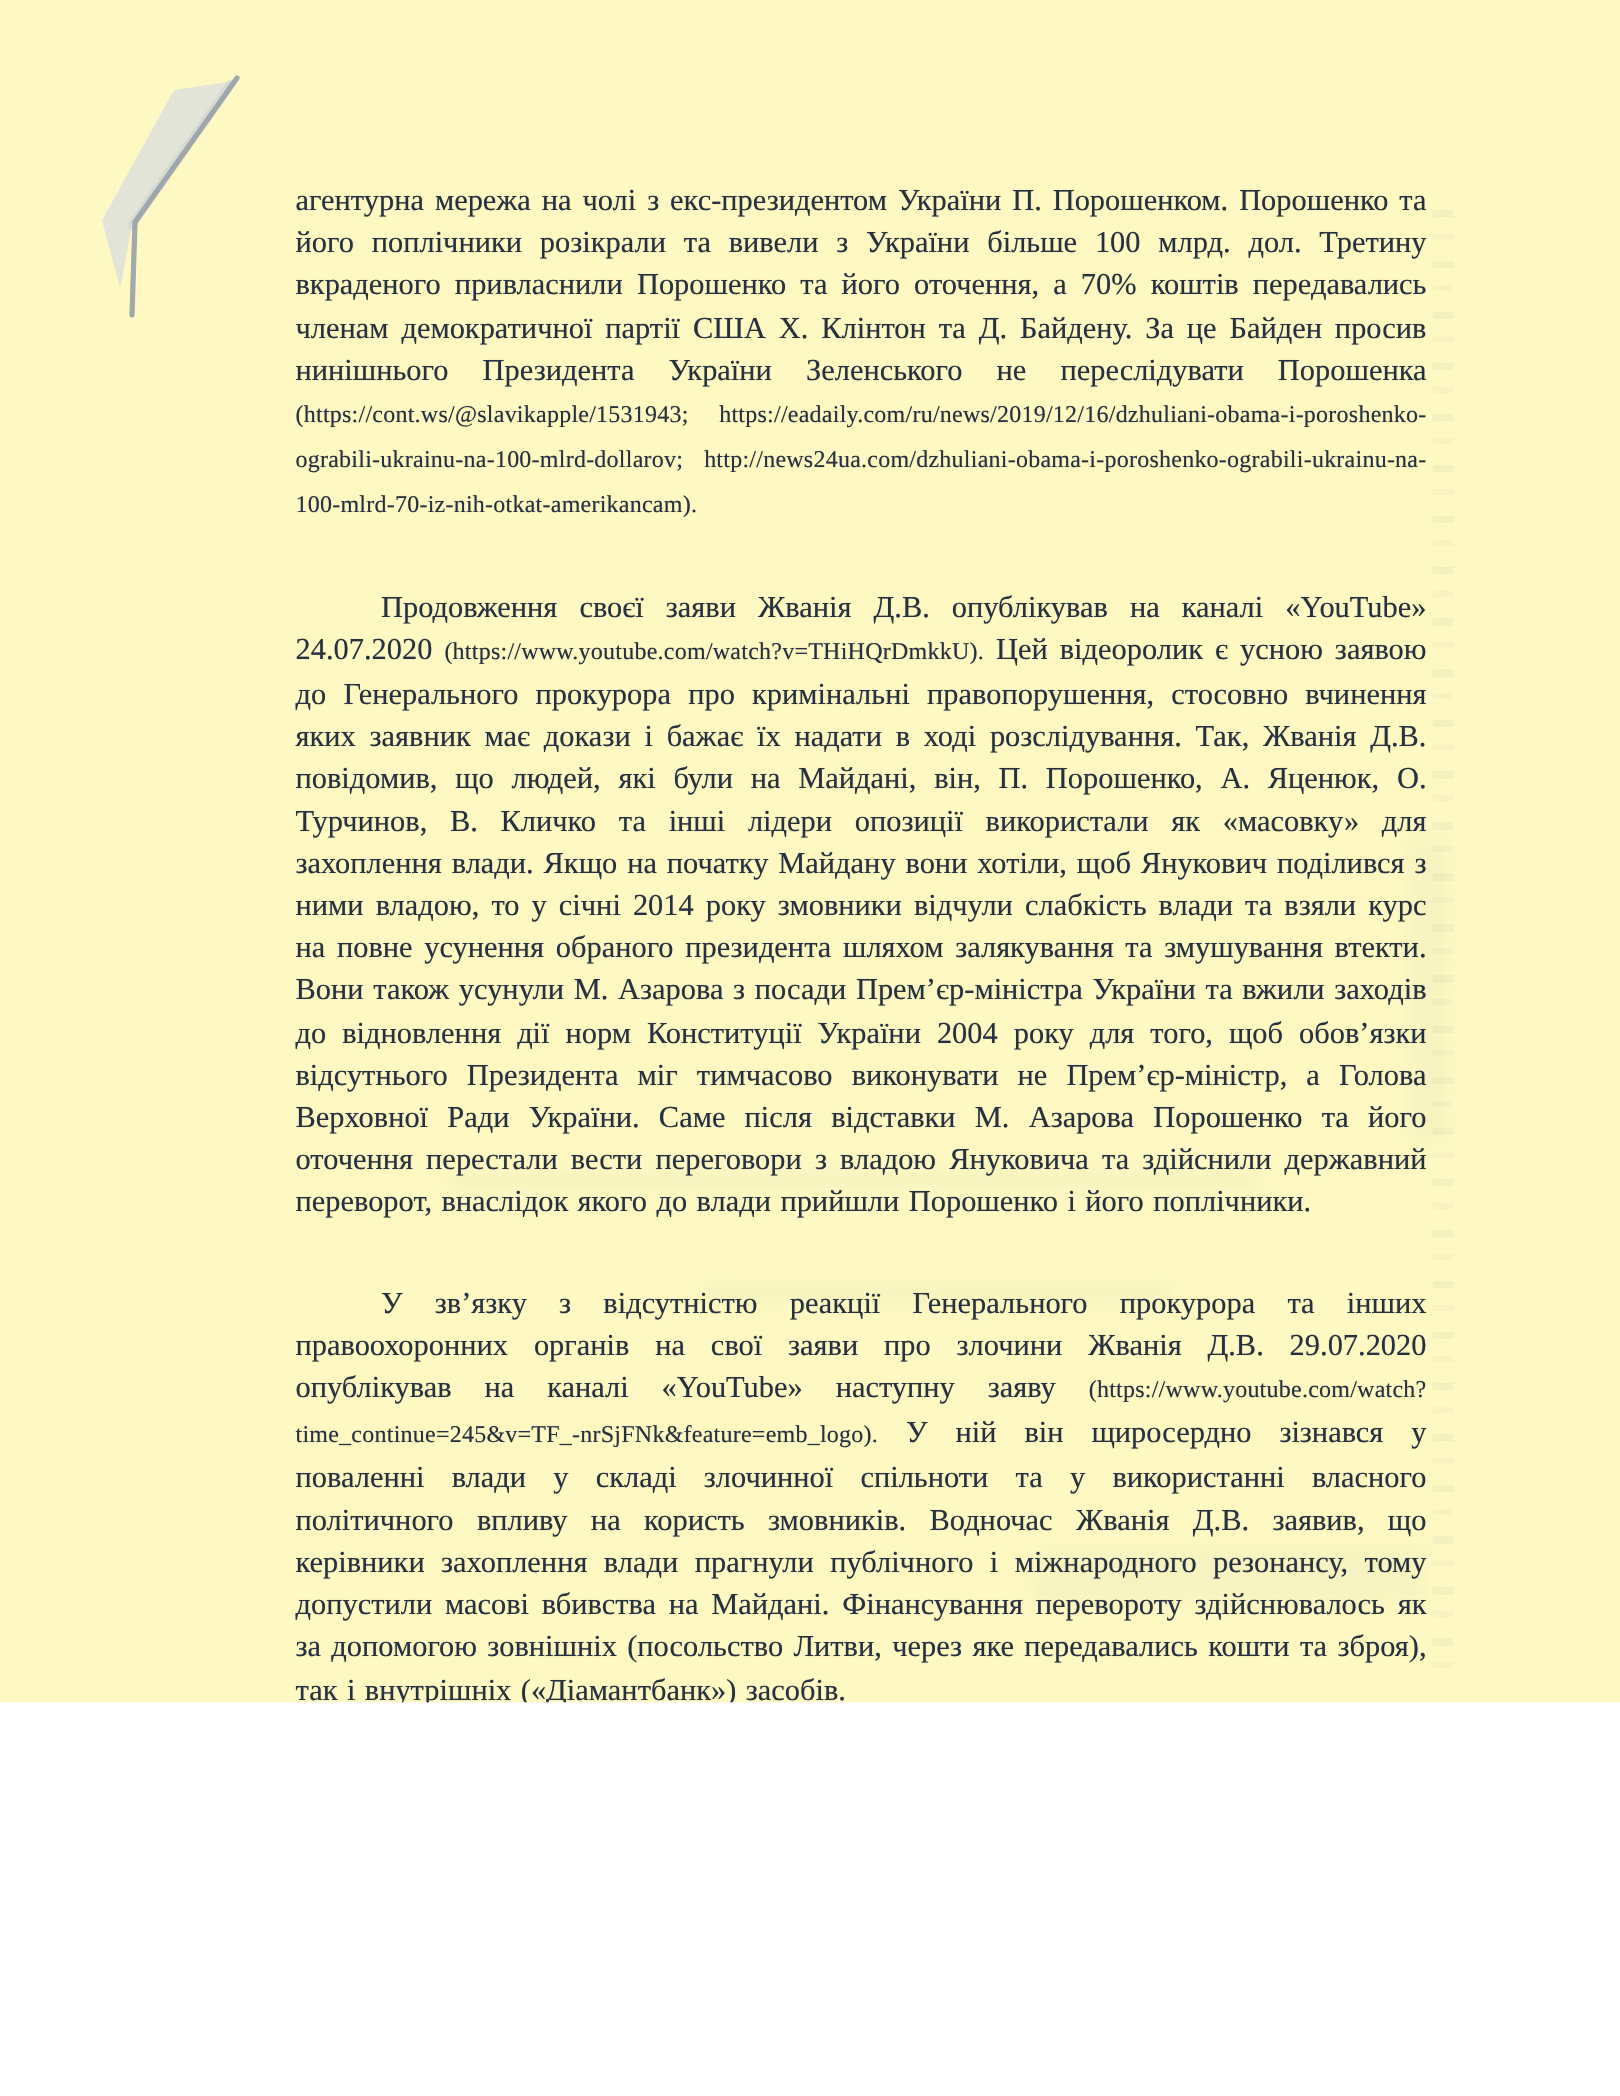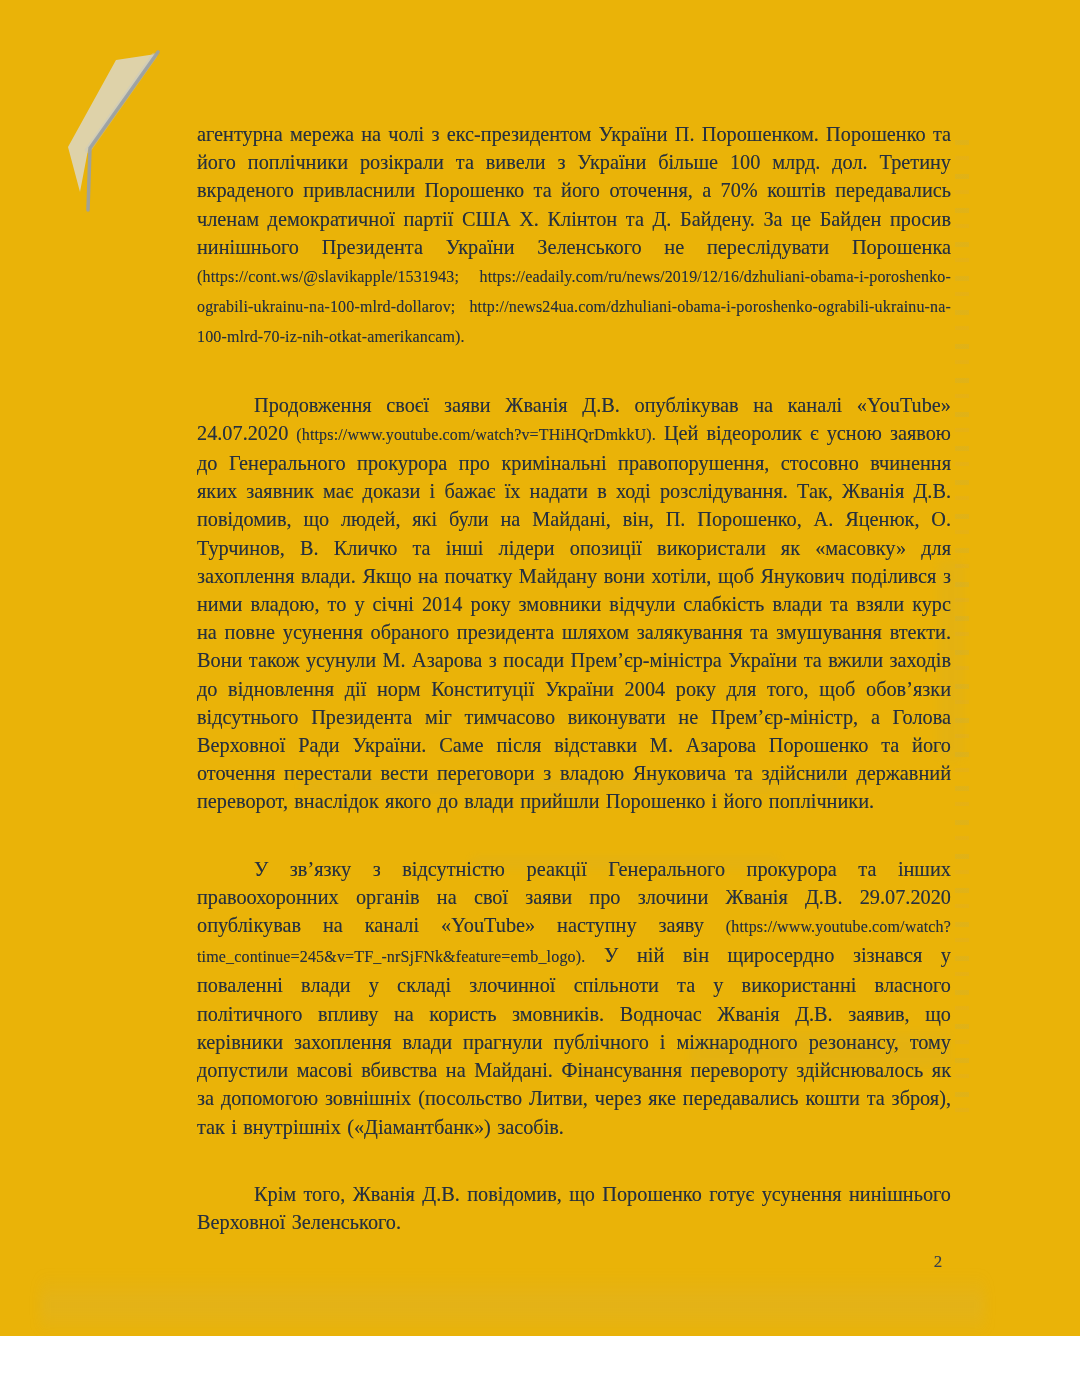--- a/index.html
+++ b/index.html
@@ -3,22 +3,22 @@
 <meta charset="utf-8">
 <style>
   html, body {
     margin: 0;
     padding: 0;
     background: #ffffff;
   }
   .page {
     position: relative;
     width: 1080px;
-    height: 1336px;
-    background: #eab308;
+    height: 1135px;
+    background: #fef9c3;
     overflow: hidden;
     font-family: "Liberation Serif", serif;
   }
   
   .text-block {
     position: absolute;
     left: 197px;
     top: 120px;
     width: 754px;
     color: #26303f;

